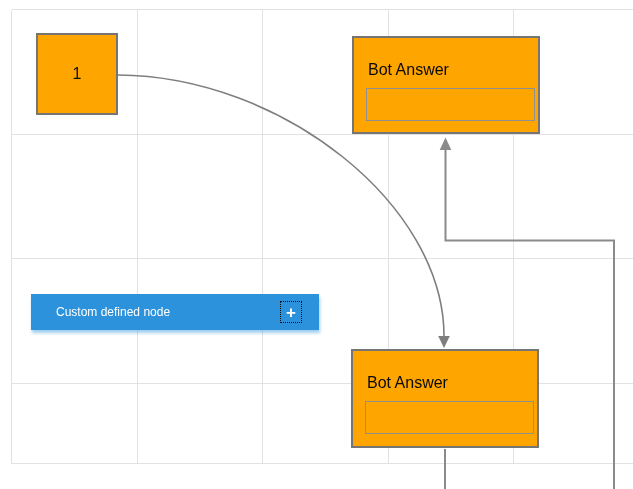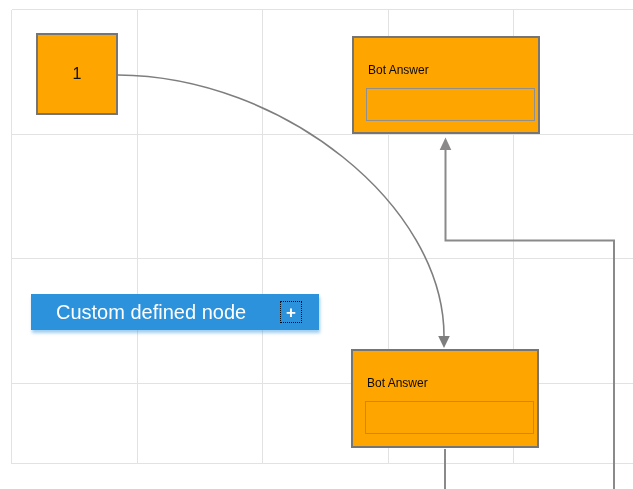--- a/index.html
+++ b/index.html
@@ -5,26 +5,26 @@
   html,body{margin:0;padding:0;background:#ffffff;}
   body{font-family:"Liberation Sans", sans-serif;}
   .canvas{position:relative;width:633px;height:489px;background:#ffffff;overflow:hidden;}
   .layer{position:absolute;left:0;top:0;}
   .node{position:absolute;box-sizing:border-box;background:#ffa500;border:2px solid #757575;}
   .node-square{left:36px;top:33px;width:82px;height:82px;display:flex;align-items:center;justify-content:center;
     font-size:16px;color:#111;}
   .node-bot{width:188px;height:98px;}
   .node-bot-top{left:352px;top:36px;}
   .node-bot-bottom{left:351px;top:349px;height:99px;}
-  .bot-title{position:absolute;left:14px;top:24px;font-size:12px;line-height:16px;color:#0a0a0a;white-space:nowrap;}
+  .bot-title{position:absolute;left:14px;top:24px;font-size:16px;line-height:16px;color:#0a0a0a;white-space:nowrap;}
   .bot-field{position:absolute;left:12px;top:50px;width:159px;height:31px;border:1.5px solid #8f8f8f;background:transparent;
     font-size:14px;color:#222;padding:0 4px;}
   .custom-node{position:absolute;left:31px;top:294px;width:288px;height:36px;background:#2c92dc;
     box-shadow:1px 3px 3px rgba(44,146,220,0.45);display:flex;align-items:center;}
-  .custom-label{margin-left:25px;color:#ffffff;font-size:20px;white-space:nowrap;}
+  .custom-label{margin-left:25px;color:#ffffff;font-size:12px;white-space:nowrap;}
   .plus-box{position:absolute;right:17px;top:7px;width:20px;height:20px;border:1px dotted #0c0c0c;
     display:flex;align-items:center;justify-content:center;color:#ffffff;font-size:17px;font-weight:bold;
     line-height:1;cursor:pointer;}
 </style>
 </head>
 <body>
 
 <div class="canvas">
 
   <svg class="layer" width="633" height="489" viewBox="0 0 633 489">

